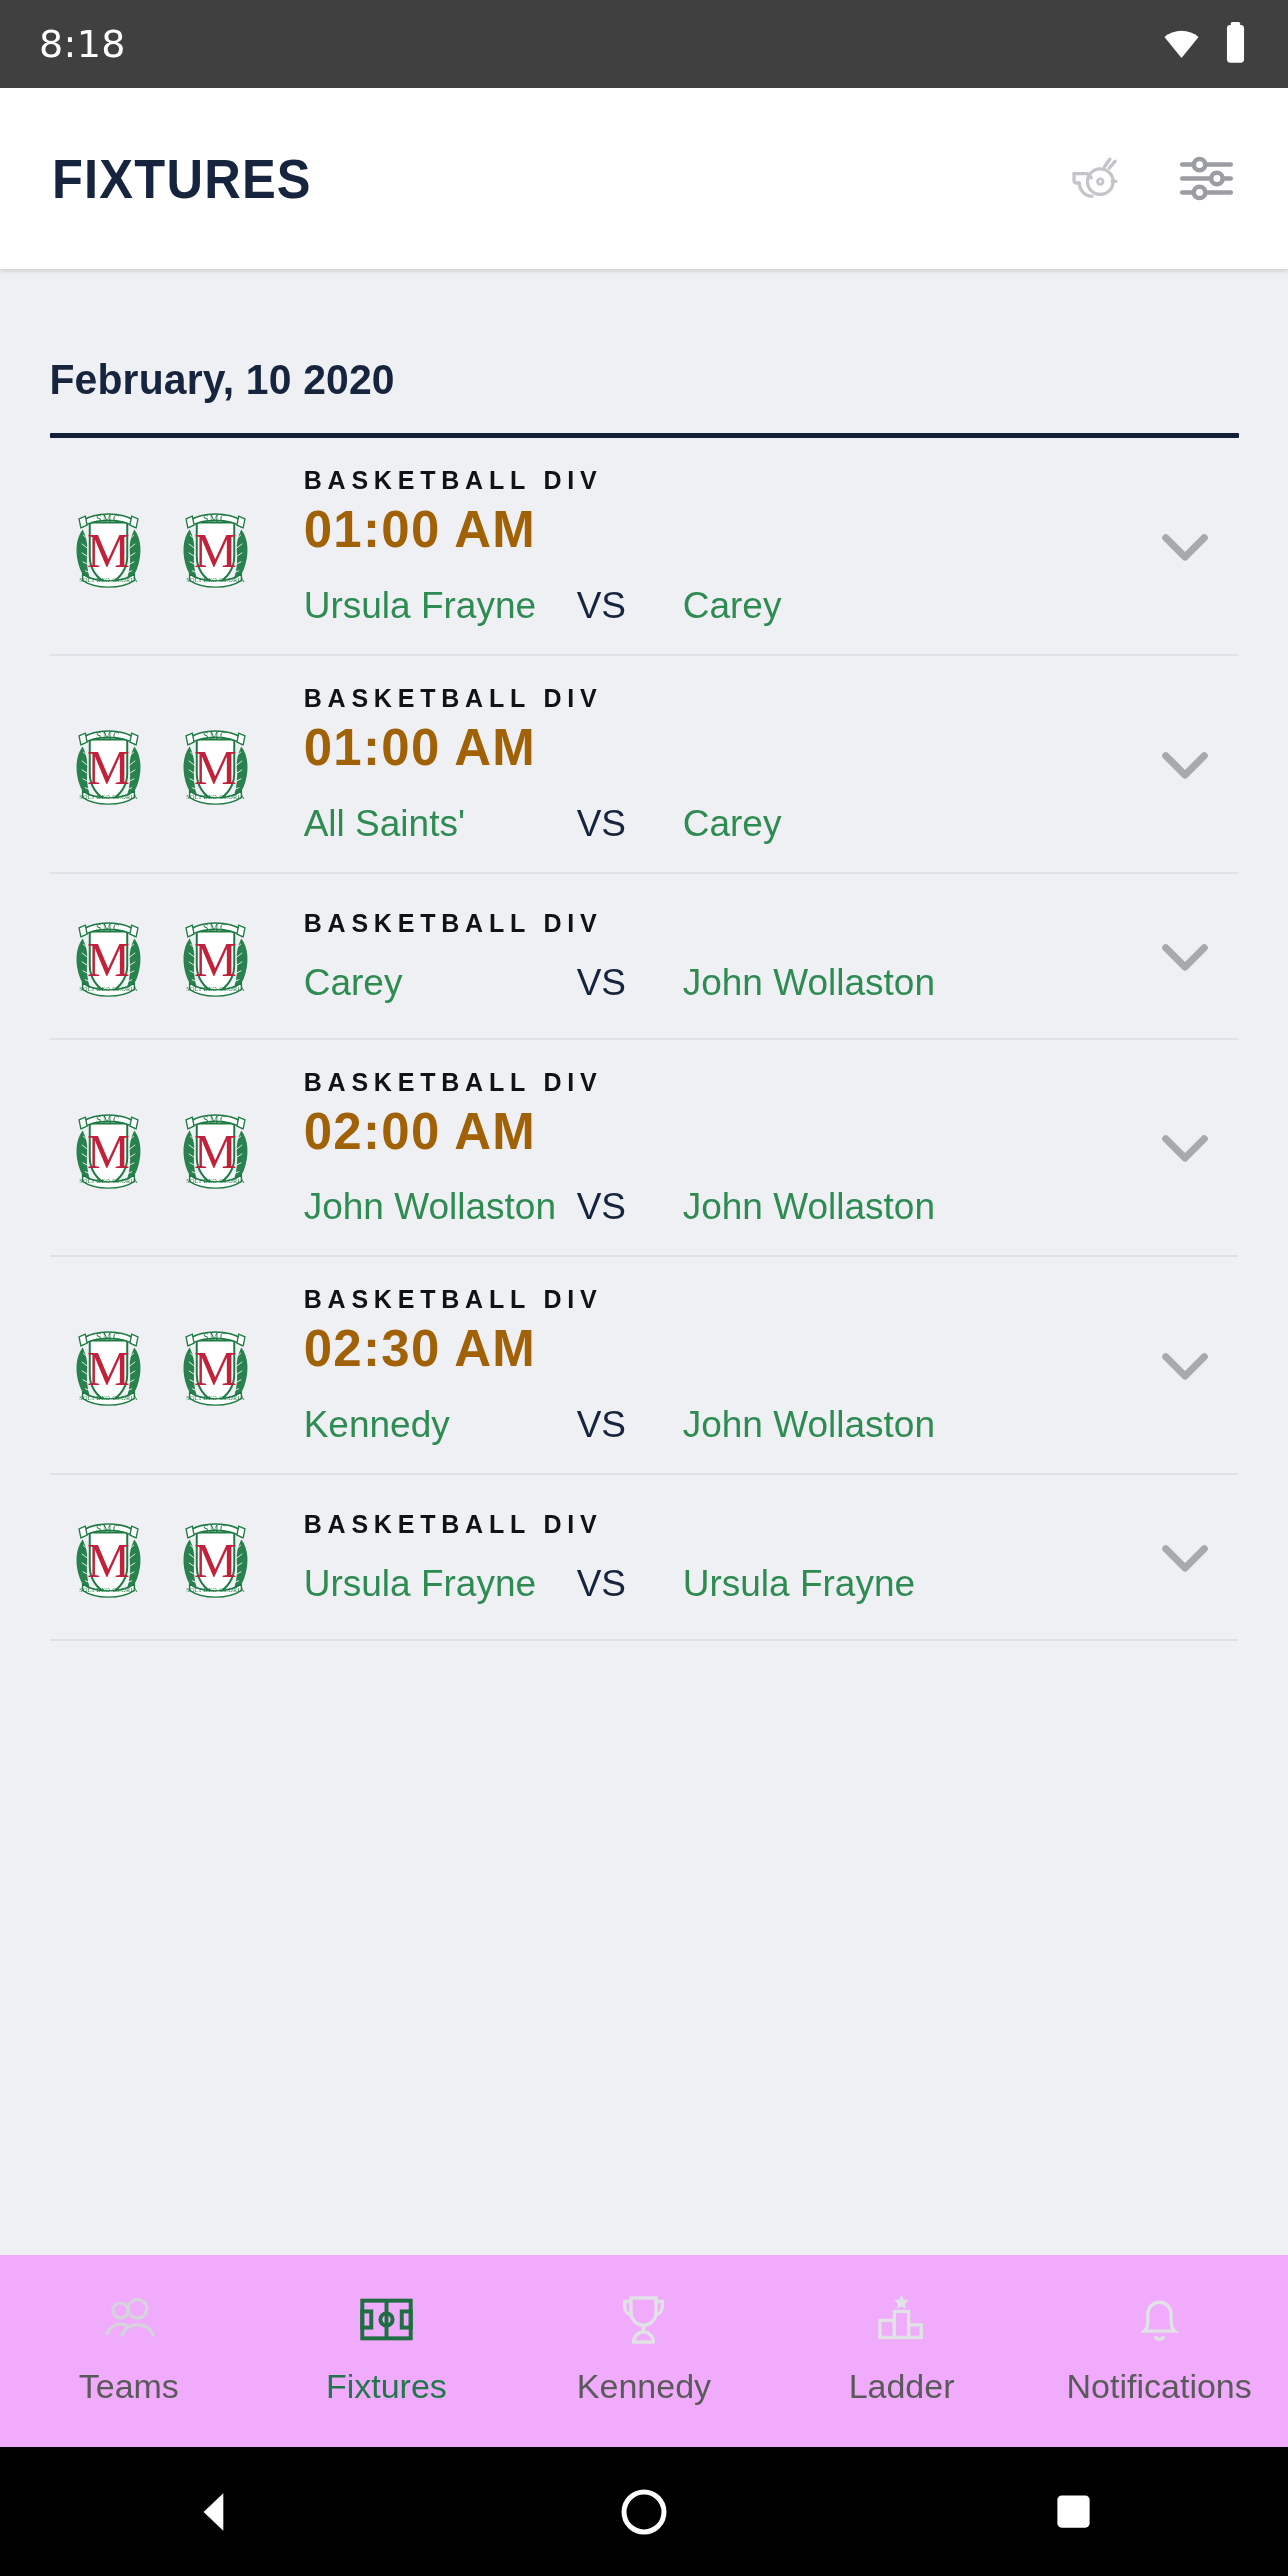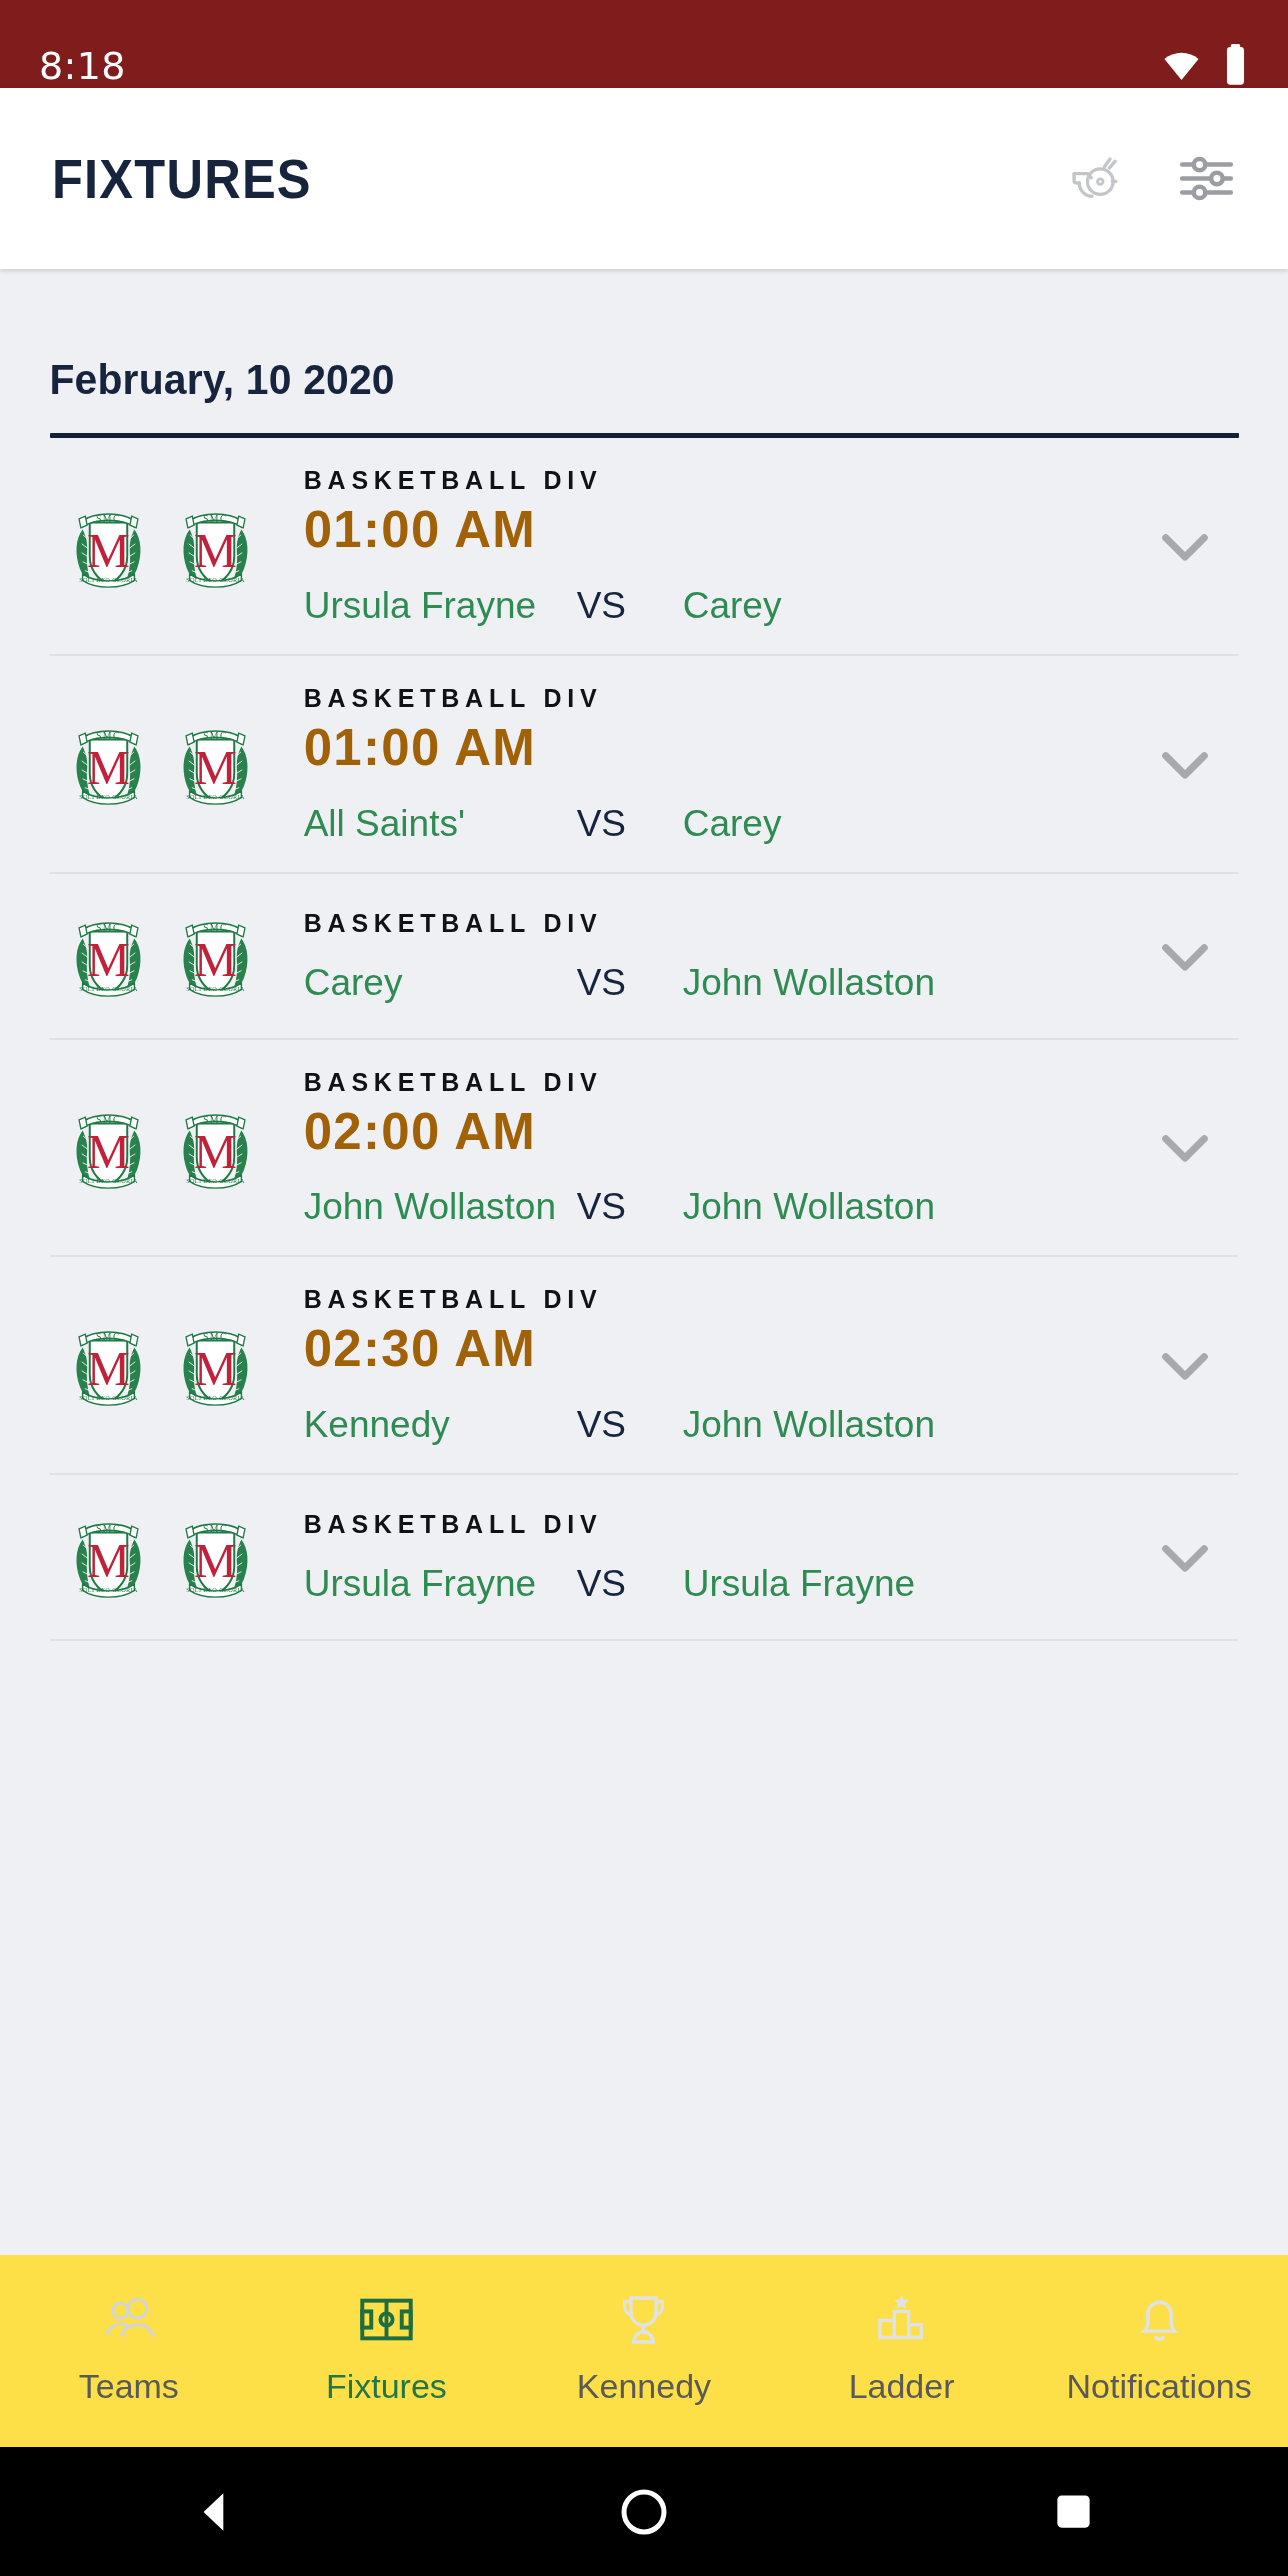--- a/index.html
+++ b/index.html
@@ -6,22 +6,22 @@
   html, body {
     width:1288px; height:2576px;
     background:#ffffff;
     font-family:"Liberation Sans", sans-serif;
     overflow:hidden;
   }
   .phone { width:1288px; height:2576px; display:flex; flex-direction:column; background:#eff0f4; }
 
   
   .statusbar {
-    height:88px; background:#7f1d1d; color:#fff;
-    display:flex; align-items:flex-end; justify-content:space-between;
+    height:88px; background:#404040; color:#fff;
+    display:flex; align-items:center; justify-content:space-between;
     padding:0 41px 0 39px; flex:0 0 auto;
   }
   .status-time { font-size:38px; font-weight:400; letter-spacing:0.4px; font-family:"DejaVu Sans", sans-serif; }
   .status-right { display:flex; align-items:center; gap:23px; }
 
   
   .appbar {
     height:181px; background:#ffffff; flex:0 0 auto;
     display:flex; align-items:center; justify-content:space-between;
     padding:0 47px 0 52px;
@@ -80,21 +80,21 @@
   }
   .team-b {
     font-size:37px; color:#2e8b52; flex:1 1 auto;
     font-family:"Liberation Sans Narrow","Liberation Sans",sans-serif;
     white-space:nowrap;
   }
   .fx-chev { width:107px; flex:0 0 auto; display:flex; align-items:center; justify-content:center; }
 
   
   .bottomnav {
-    height:193px; background:#fde047; flex:0 0 auto;
+    height:193px; background:#f0abfc; flex:0 0 auto;
     display:flex; align-items:flex-start; justify-content:space-around;
     padding-top:32px;
     border-top:0.9px solid #eceef1;
   }
   .nav-item { display:flex; flex-direction:column; align-items:center; gap:16px; width:242px; }
   .nav-ico { height:64px; display:flex; align-items:center; justify-content:center; }
   .nav-label {
     font-size:34px; color:#5a5a5a;
     font-family:"Liberation Sans Narrow","Liberation Sans",sans-serif;
   }

